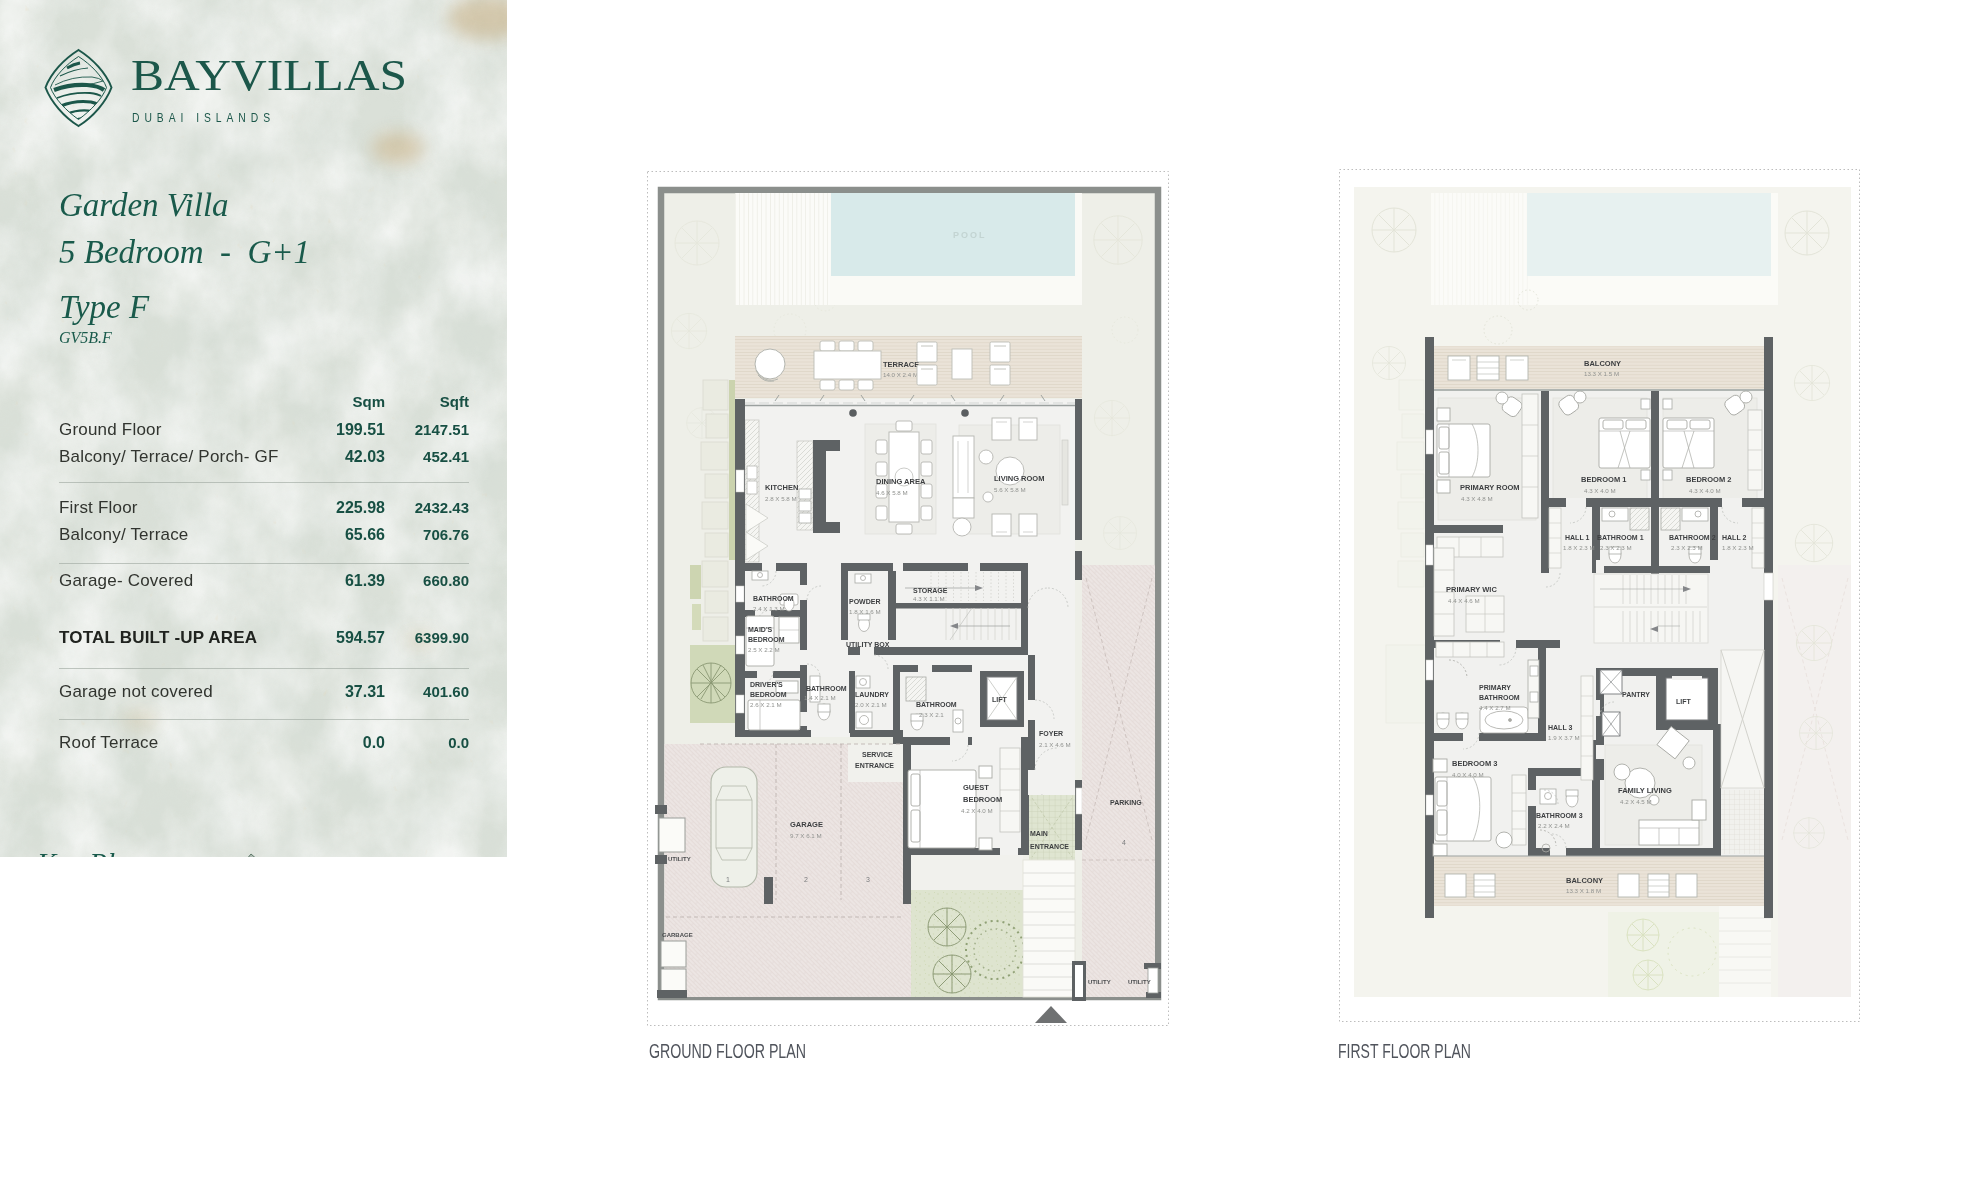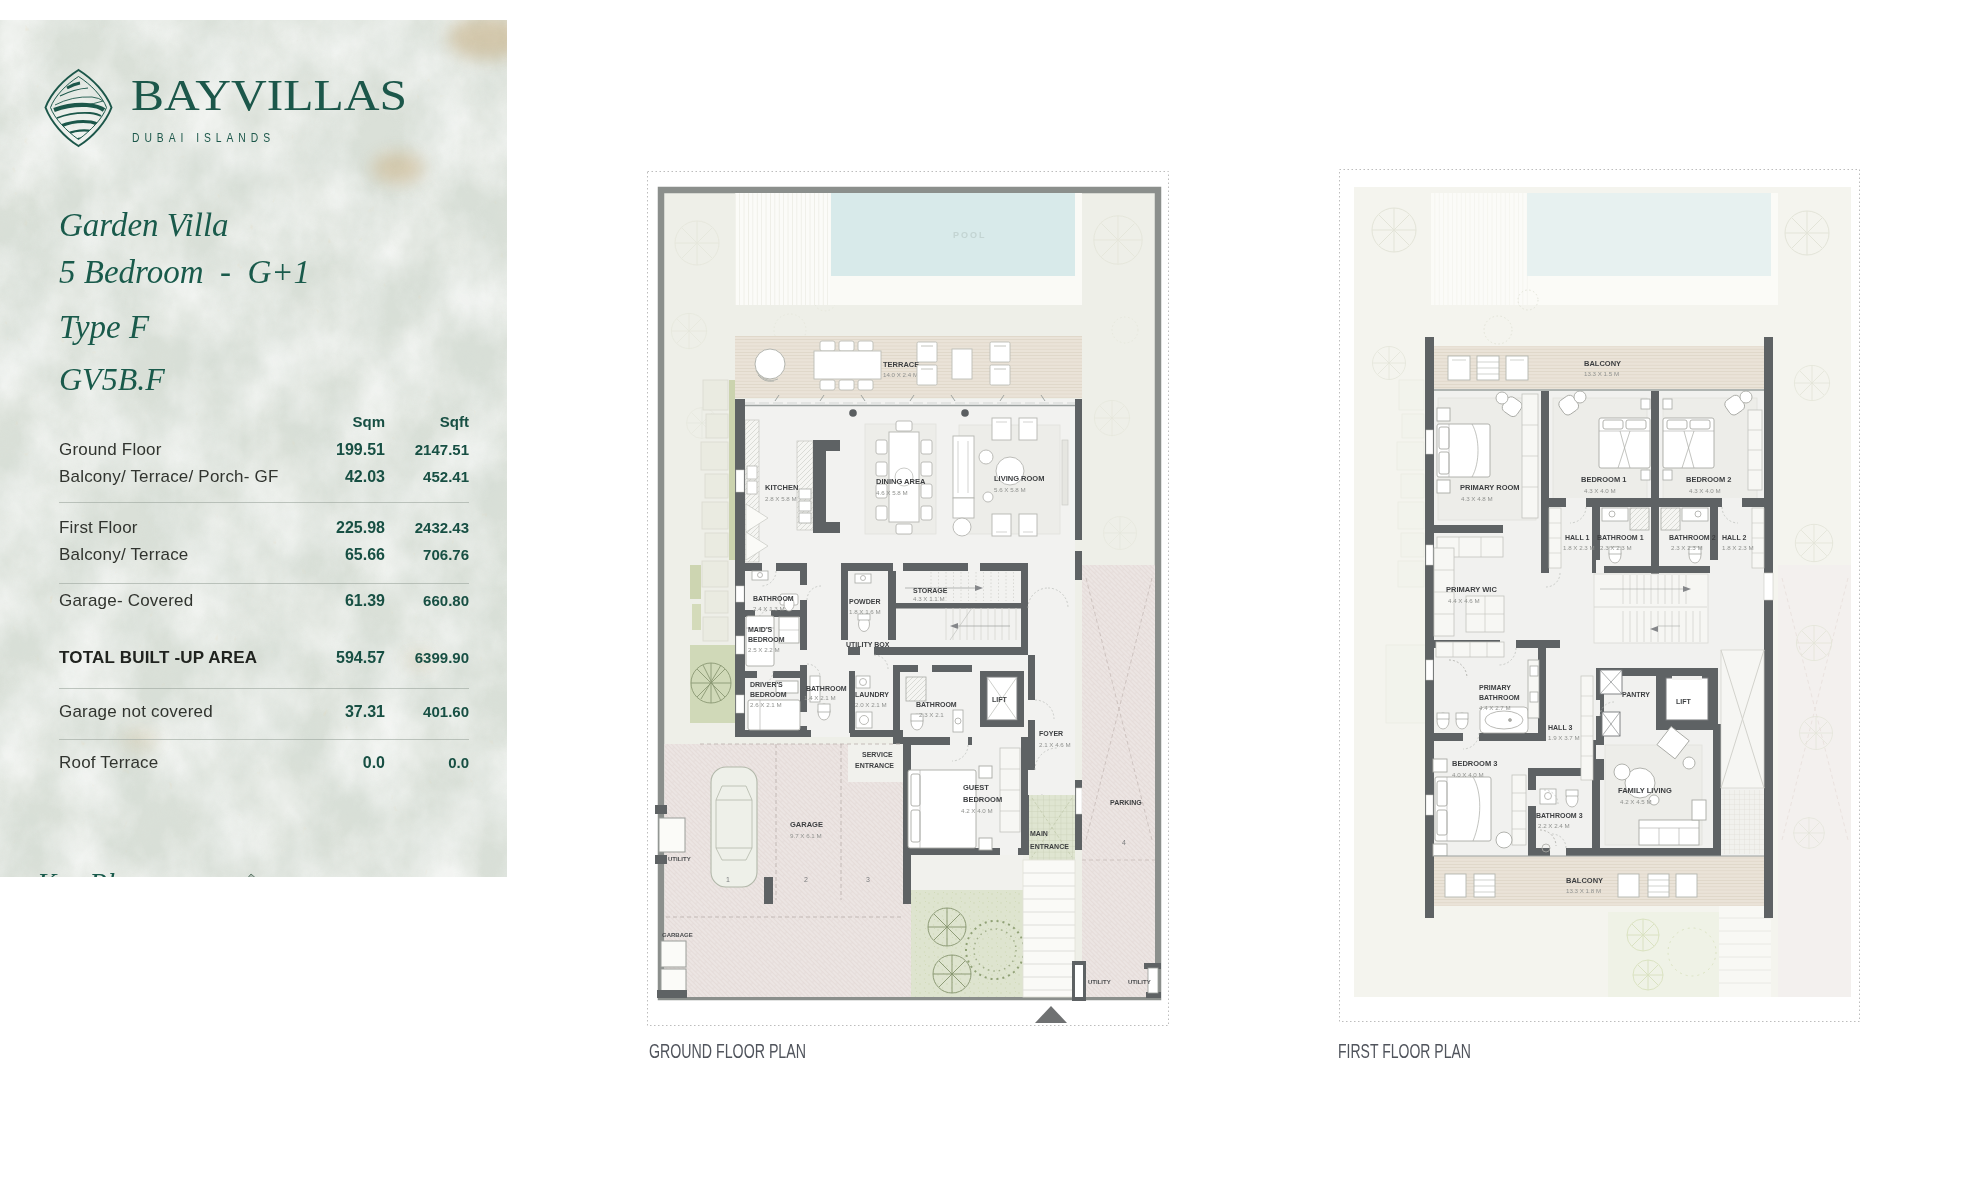--- a/index.html
+++ b/index.html
@@ -1,17 +1,17 @@
 <!DOCTYPE html>
 <html><head>
 <meta charset="utf-8">
 <style>
   html,body{margin:0;padding:0;background:#ffffff;width:1971px;height:1184px;overflow:hidden;}
   body{font-family:"Liberation Sans", sans-serif;position:relative;}
-  .sidebar{position:absolute;left:0;top:0;width:507px;height:857px;overflow:hidden;margin-top:20px;}
+  .sidebar{position:absolute;left:0;top:0;width:507px;height:857px;overflow:hidden;}
   .ttl{position:absolute;left:59px;font-family:"Liberation Serif",serif;font-style:italic;color:#195a4b;}
   .row{position:absolute;width:410px;left:59px;height:20px;}
   .row .lab{position:absolute;left:0;top:0;font-size:17px;color:#31342f;letter-spacing:0.2px;}
   .row .n1{position:absolute;right:84px;top:1px;font-size:16px;font-weight:bold;color:#174f43;}
   .row .n2{position:absolute;right:0;top:1px;font-size:15px;font-weight:bold;color:#174f43;}
   .hr{position:absolute;left:59px;width:410px;height:1px;background:#a2aaa3;opacity:0.65;}
 </style>
 </head>
 <body>
 
@@ -79,21 +79,21 @@
   <text x="131" y="90" font-family="Liberation Serif, serif" font-size="44" fill="#1c574a" textLength="276" lengthAdjust="spacingAndGlyphs">BAYVILLAS</text>
   <text x="132" y="122" font-family="Liberation Sans, sans-serif" font-size="12.5" fill="#1c574a" textLength="143" lengthAdjust="spacingAndGlyphs" letter-spacing="6">DUBAI ISLANDS</text>
 </svg>
 
 <div class="ttl" style="top:187px;font-size:33px;">Garden&nbsp;Villa</div>
 
 <div class="ttl" style="top:234px;font-size:33px;">5&nbsp;Bedroom&nbsp;&nbsp;-&nbsp;&nbsp;G+1</div>
 
 <div class="ttl" style="top:289px;font-size:33px;">Type&nbsp;F</div>
 
-<div class="ttl" style="top:341px;font-size:32px;">GV5B.F</div>
+<div class="ttl" style="top:329px;font-size:16px;">GV5B.F</div>
 
 <div class="row" style="top:392px;">
       <span class="n1" style="font-size:15px;">Sqm</span>
       <span class="n2" style="font-size:15px;">Sqft</span>
     </div>
 
 <div class="row" style="top:420px;">
       <span class="lab">Ground Floor</span>
       <span class="n1">199.51</span>
       <span class="n2">2147.51</span>

